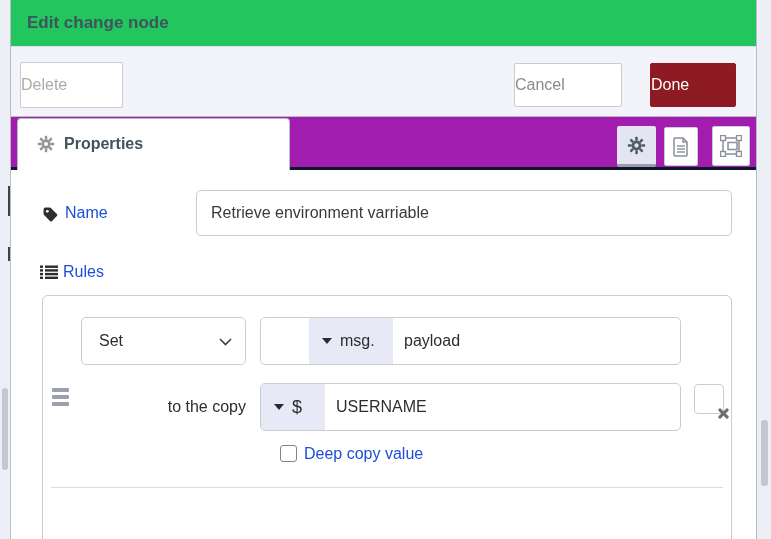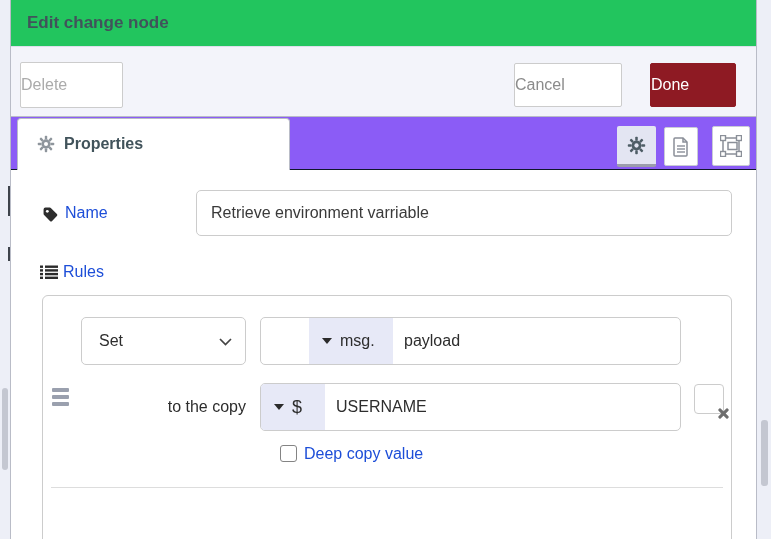--- a/index.html
+++ b/index.html
@@ -34,21 +34,21 @@
     background:#fff; font-size:16px; text-align:left; cursor:pointer;
     font-family:"Liberation Sans",sans-serif;
   }
   #delete-btn { left:9px;  top:15px; width:103px; height:46px; color:#ababab; }
   #cancel-btn { left:503px; top:16px; width:108px; height:44px; color:#8b8b8b; }
   #done-btn   { left:639px; top:16px; width:86px;  height:44px; color:#fff;
                 background:#8e1a23; border-color:#8e1a23; }
   
   .tabbar {
     position:absolute; left:0; top:117px; width:745px; height:53px;
-    background:#8b5cf6; border-bottom:1px solid #0f172a;
+    background:#a21caf; border-bottom:3px solid #0f172a;
   }
   .tab {
     position:absolute; left:6px; top:1px; width:273px; height:52px;
     background:#fff; border:1px solid #b9bcc7; border-bottom:none;
     border-radius:4px 4px 0 0; z-index:2; cursor:pointer;
   }
   .tab .tab-label {
     position:absolute; left:46px; top:0; line-height:50px;
     font-size:16px; font-weight:bold; color:#41535b;
   }

